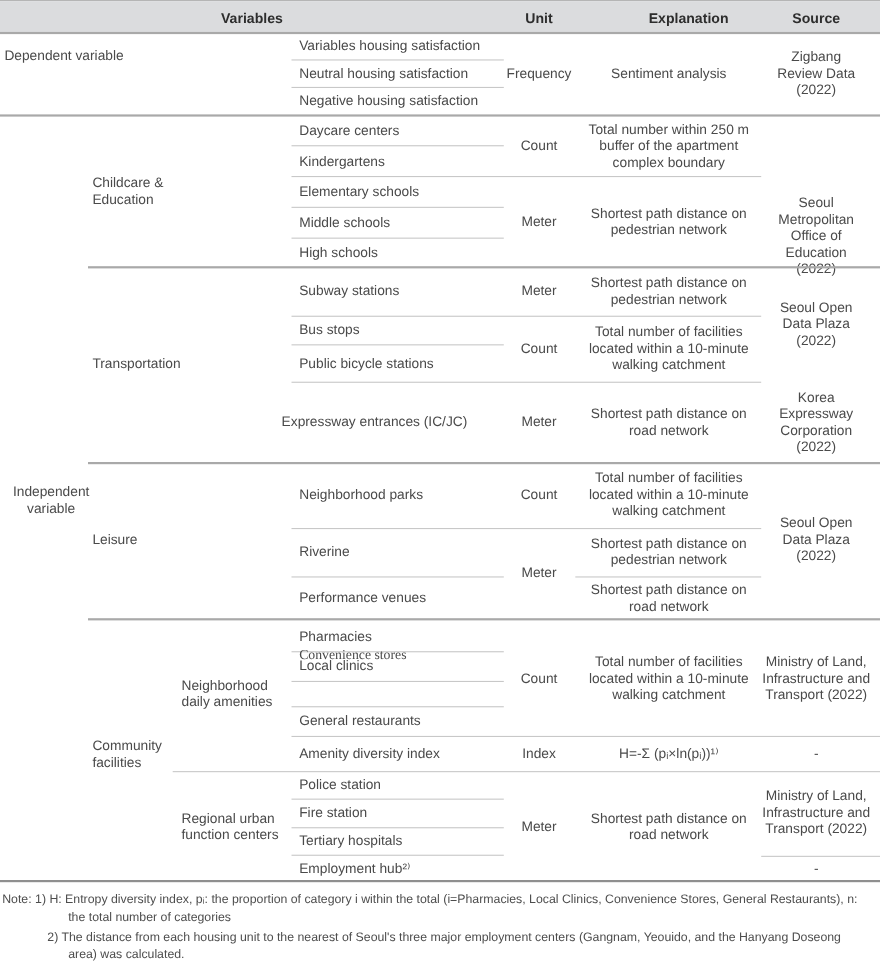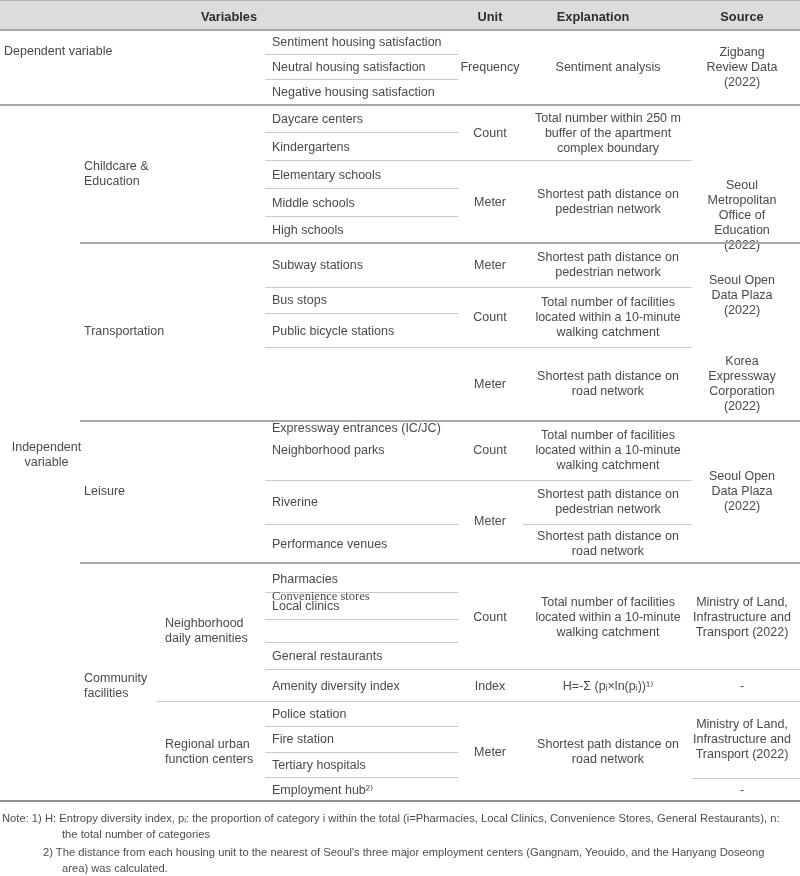--- a/index.html
+++ b/index.html
@@ -19,26 +19,26 @@
   .lnt{position:absolute;height:2px;background:#8f8f8f;}
   .note{position:absolute;line-height:15px;font-size:11.2px;color:#4d4d4d;white-space:nowrap;}
 </style>
 </head>
 <body>
 
 <div class="lnt" style="left:0;top:0;width:800px;height:1px;background:#b5b5b5;"></div>
 <div class="band"></div>
 <div class="hd" style="left:229px;top:16px;">Variables</div>
 <div class="hd" style="left:490px;top:16px;">Unit</div>
-<div class="hd" style="left:575px;top:16px;padding-left:36px;">Explanation</div>
+<div class="hd" style="left:608px;top:16px;padding-left:36px;">Explanation</div>
 <div class="hd" style="left:742px;top:16px;">Source</div>
 <div class="lns" style="left:0;top:29px;width:800px;"></div>
 
 <div class="l nw" style="left:4px;top:51px;">Dependent variable</div>
-<div class="l nw" style="left:272px;top:42px;">Sentiment housing satisfaction</div>
+<div class="l nw" style="left:272px;top:42px;">Variables housing satisfaction</div>
 <div class="ln" style="left:265px;top:54px;width:193px;"></div>
 <div class="l nw" style="left:272px;top:67px;">Neutral housing satisfaction</div>
 <div class="ln" style="left:265px;top:79px;width:193px;"></div>
 <div class="l nw" style="left:272px;top:92px;">Negative housing satisfaction</div>
 <div class="c nw" style="left:490px;top:67px;">Frequency</div>
 <div class="c nw" style="left:608px;top:67px;">Sentiment analysis</div>
 <div class="c" style="left:742px;top:67px;width:88px;">Zigbang Review Data (2022)</div>
 <div class="lns" style="left:0;top:104px;width:800px;"></div>
 
 <div class="l" style="left:84px;top:174px;width:80px;">Childcare &amp; Education</div>
@@ -63,21 +63,21 @@
 <div class="c nw" style="left:490px;top:265px;">Meter</div>
 <div class="c" style="left:608px;top:265px;width:160px;">Shortest path distance on pedestrian network</div>
 <div class="ln" style="left:265px;top:287px;width:427px;"></div>
 <div class="l nw" style="left:272px;top:300px;">Bus stops</div>
 <div class="ln" style="left:265px;top:313px;width:193px;"></div>
 <div class="l nw" style="left:272px;top:331px;">Public bicycle stations</div>
 <div class="c nw" style="left:490px;top:317px;">Count</div>
 <div class="c" style="left:608px;top:317px;width:165px;">Total number of facilities located within a 10-minute walking catchment</div>
 <div class="c" style="left:742px;top:295px;width:80px;">Seoul Open Data Plaza (2022)</div>
 <div class="ln" style="left:265px;top:347px;width:427px;"></div>
-<div class="l nw" style="left:272px;top:384px;margin-top:44px;">Expressway entrances (IC/JC)</div>
+<div class="l nw" style="left:256px;top:384px;">Expressway entrances (IC/JC)</div>
 <div class="c nw" style="left:490px;top:384px;">Meter</div>
 <div class="c" style="left:608px;top:384px;width:160px;">Shortest path distance on road network</div>
 <div class="c" style="left:742px;top:384px;width:88px;">Korea Expressway Corporation (2022)</div>
 <div class="lns" style="left:80px;top:420px;width:720px;"></div>
 
 <div class="l" style="left:4px;top:455px;width:85px;text-align:center;">Independent variable</div>
 <div class="l nw" style="left:84px;top:491px;">Leisure</div>
 <div class="l nw" style="left:272px;top:450px;">Neighborhood parks</div>
 <div class="c nw" style="left:490px;top:450px;">Count</div>
 <div class="c" style="left:608px;top:450px;width:165px;">Total number of facilities located within a 10-minute walking catchment</div>

